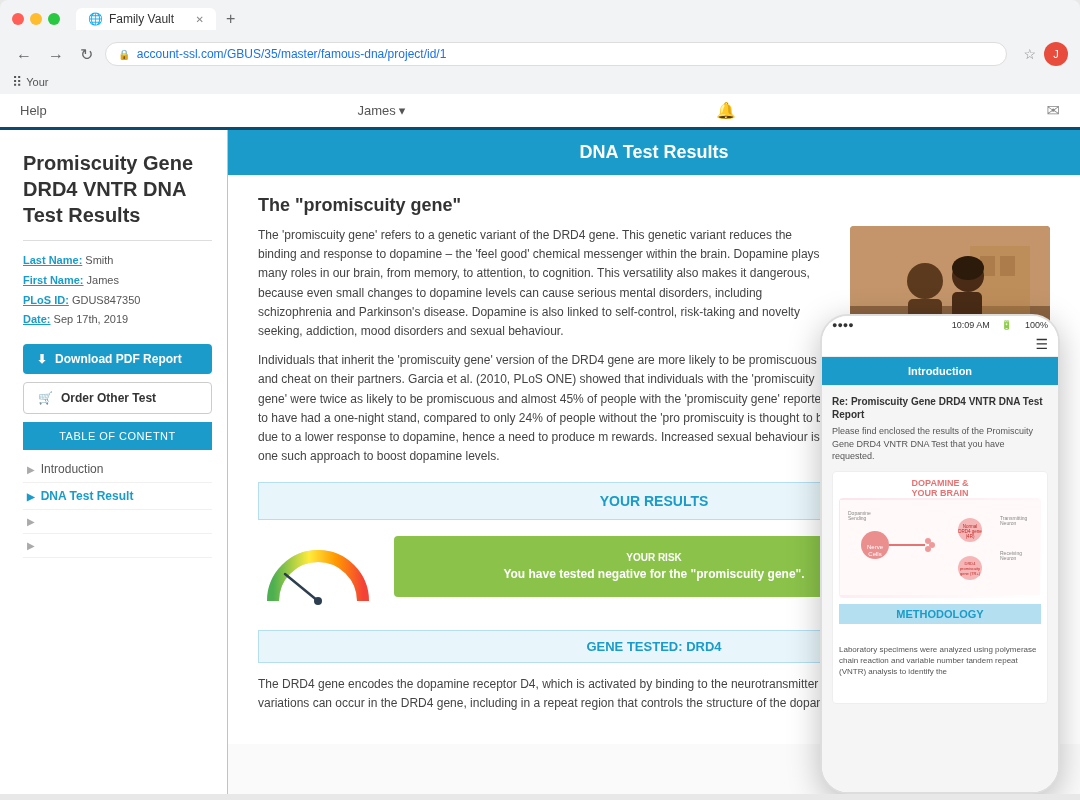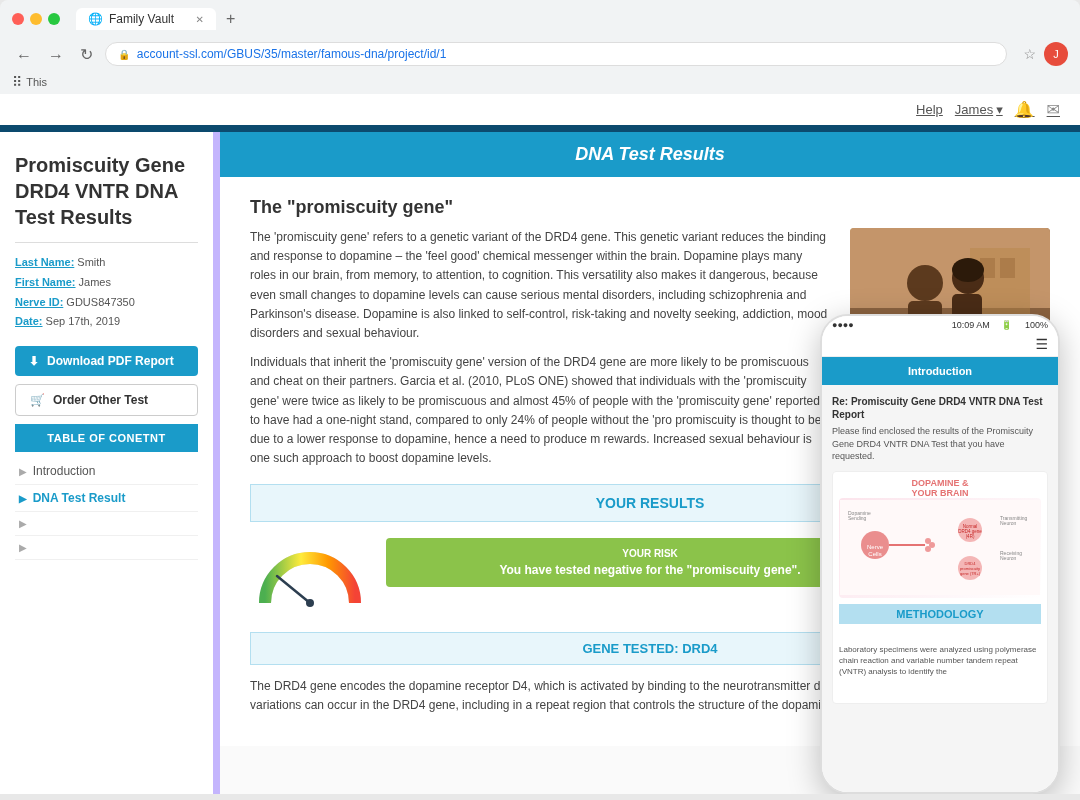--- a/index.html
+++ b/index.html
@@ -23,65 +23,65 @@
     .browser-url-text { color: #1a73e8; font-size: 12px; }
     .browser-star { font-size: 14px; color: #888; margin-left: 8px; }
     .browser-profile { width: 24px; height: 24px; border-radius: 50%; background: #e74c3c; color: #fff; font-size: 11px; display: flex; align-items: center; justify-content: center; }
     .browser-apps-row { padding: 2px 12px 4px; font-size: 11px; color: #555; display: flex; align-items: center; gap: 4px; }
     .apps-icon { font-size: 14px; }
 
     
     .app-container { background: #fff; width: 100%; height: 700px; display: flex; flex-direction: column; }
 
     
-    .top-nav { background: #fff; border-bottom: 7px solid #0c4a6e; padding: 6px 20px; display: flex; align-items: center; justify-content: flex-end; gap: 12px; font-size: 13px; color: #555; min-height: 36px; text-decoration: underline; }
+    .top-nav { background: #fff; border-bottom: 3px solid #0c4a6e; padding: 6px 20px; display: flex; align-items: center; justify-content: space-between; gap: 12px; font-size: 13px; color: #555; min-height: 36px; }
     .top-nav-item { cursor: pointer; }
     .top-nav-user { display: flex; align-items: center; gap: 3px; }
     .top-nav-icon { font-size: 16px; color: #888; cursor: pointer; }
 
     
     .content-area { display: flex; flex: 1; overflow: hidden; }
 
     
-    .sidebar { width: 220px; min-width: 220px; background: #fff; border-right: 7px solid #c4b5fd; padding: 20px 15px; overflow-y: auto; }
+    .sidebar { width: 220px; min-width: 220px; background: #fff; border-right: 1px solid #c4b5fd; padding: 20px 15px; overflow-y: auto; margin-left: 8px; }
     .sidebar-title { font-size: 20px; font-weight: bold; color: #333; line-height: 1.3; margin-bottom: 12px; }
     .sidebar-divider { border: none; border-top: 1px solid #ddd; margin: 10px 0; }
     .sidebar-meta { font-size: 11px; color: #555; line-height: 1.8; margin-bottom: 14px; }
     .sidebar-meta span.label { color: #1a9bc9; font-weight: bold; text-decoration: underline; }
     .sidebar-btn { display: flex; align-items: center; gap: 8px; padding: 8px 14px; border-radius: 4px; border: none; cursor: pointer; font-size: 12px; font-weight: bold; width: 100%; margin-bottom: 8px; }
     .btn-download { background: #1a9bc9; color: #fff; }
     .btn-order { background: #fff; color: #333; border: 1px solid #ccc; }
-    .sidebar-toc-header { background: #1a9bc9; color: #fff; padding: 8px 10px; font-size: 11px; font-weight: bold; text-align: center; margin-bottom: 6px; letter-spacing: 0.5px; }
+    .sidebar-toc-header { background: #1a9bc9; color: #fff; padding: 8px 10px; font-size: 11px; font-weight: normal; text-align: center; margin-bottom: 6px; letter-spacing: 0.5px; }
     .toc-item { display: flex; align-items: center; gap: 6px; padding: 6px 4px; font-size: 12px; color: #555; cursor: pointer; border-bottom: 1px solid #f0f0f0; }
     .toc-item.active { color: #1a9bc9; font-weight: bold; }
     .toc-item.active .toc-arrow { color: #1a9bc9; }
     .toc-arrow { font-size: 10px; color: #aaa; }
 
     
     .main-content { flex: 1; overflow-y: auto; padding: 0; background: #fafafa; position: relative; }
 
     
-    .content-header-bar { background: #1a9bc9; color: #fff; text-align: center; padding: 12px 20px; font-size: 18px; font-weight: bold; margin-bottom: 0; font-style: italic; }
+    .content-header-bar { background: #1a9bc9; color: #fff; text-align: center; padding: 12px 20px; font-size: 18px; font-weight: bold; margin-bottom: 0; }
 
     .article-body { padding: 20px 30px; background: #fff; }
 
     .article-section-title { font-size: 18px; font-weight: bold; color: #333; margin-bottom: 10px; }
 
     .article-flex { display: flex; gap: 20px; margin-bottom: 16px; }
     .article-text-col { flex: 1; font-size: 12px; color: #444; line-height: 1.6; }
     .article-image { width: 200px; min-width: 200px; height: 180px; background: linear-gradient(135deg, #c9a96e 0%, #8b6340 50%, #d4956a 100%); border-radius: 4px; overflow: hidden; display: flex; align-items: center; justify-content: center; }
 
     .your-results-bar { background: #e8f6fb; border: 1px solid #b3dff0; padding: 10px 16px; text-align: center; font-size: 14px; font-weight: bold; color: #1a9bc9; margin-bottom: 16px; }
 
     .results-grid { display: flex; gap: 16px; margin-bottom: 20px; align-items: flex-start; }
 
     .gauge-container { width: 120px; text-align: center; }
     .gauge-svg { width: 110px; height: 70px; }
 
-    .risk-box { flex: 1; background: #8bc34a; color: #fff; padding: 10px 14px; border-radius: 4px; text-align: center; font-size: 12px; font-weight: bold; }
+    .risk-box { flex: 1; background: #8bc34a; color: #fff; padding: 16px 14px; border-radius: 4px; text-align: center; font-size: 12px; font-weight: bold; }
     .gene-tested-box { width: 120px; text-align: center; }
     .gene-tested-label { font-size: 11px; color: #666; font-weight: bold; margin-bottom: 4px; }
     .gene-tested-value { font-size: 14px; color: #1a9bc9; font-style: italic; font-weight: bold; }
 
     .gene-section-bar { background: #e8f6fb; border: 1px solid #b3dff0; padding: 8px 16px; text-align: center; font-size: 13px; font-weight: bold; color: #1a9bc9; margin-bottom: 12px; }
 
     .gene-section-text { font-size: 12px; color: #444; line-height: 1.6; margin-bottom: 10px; }
     .gene-results-right { font-size: 11px; color: #333; font-weight: bold; }
 
     
@@ -124,21 +124,21 @@
     <div class="browser-url-bar">
       <span class="browser-url-icon">🔒</span>
       <span class="browser-url-text">account-ssl.com/GBUS/35/master/famous-dna/project/id/1</span>
     </div>
     <span class="browser-star">☆</span>
     <div class="browser-profile">J</div>
   </div>
 
   <div class="browser-apps-row">
     <span class="apps-icon">⠿</span>
-    <span>This</span>
+    <span>Your</span>
   </div>
 </div>
 
 <div class="app-container">
 
   <div class="top-nav">
     <span class="top-nav-item">Help</span>
     <div class="top-nav-user">
       <span>James</span>
       <span>▾</span>
@@ -148,21 +148,21 @@
   </div>
 
   <div class="content-area">
 
     <div class="sidebar">
       <h2 class="sidebar-title">Promiscuity Gene DRD4 VNTR DNA Test Results</h2>
       <hr class="sidebar-divider">
       <div class="sidebar-meta">
         <div><span class="label">Last Name:</span> <span>Smith</span></div>
         <div><span class="label">First Name:</span> <span>James</span></div>
-        <div><span class="label">Nerve ID:</span> <span>GDUS847350</span></div>
+        <div><span class="label">PLoS ID:</span> <span>GDUS847350</span></div>
         <div><span class="label">Date:</span> <span>Sep 17th, 2019</span></div>
       </div>
       <button class="sidebar-btn btn-download">
         <span>⬇</span>
         <span>Download PDF Report</span>
       </button>
       <button class="sidebar-btn btn-order">
         <span>🛒</span>
         <span>Order Other Test</span>
       </button>

